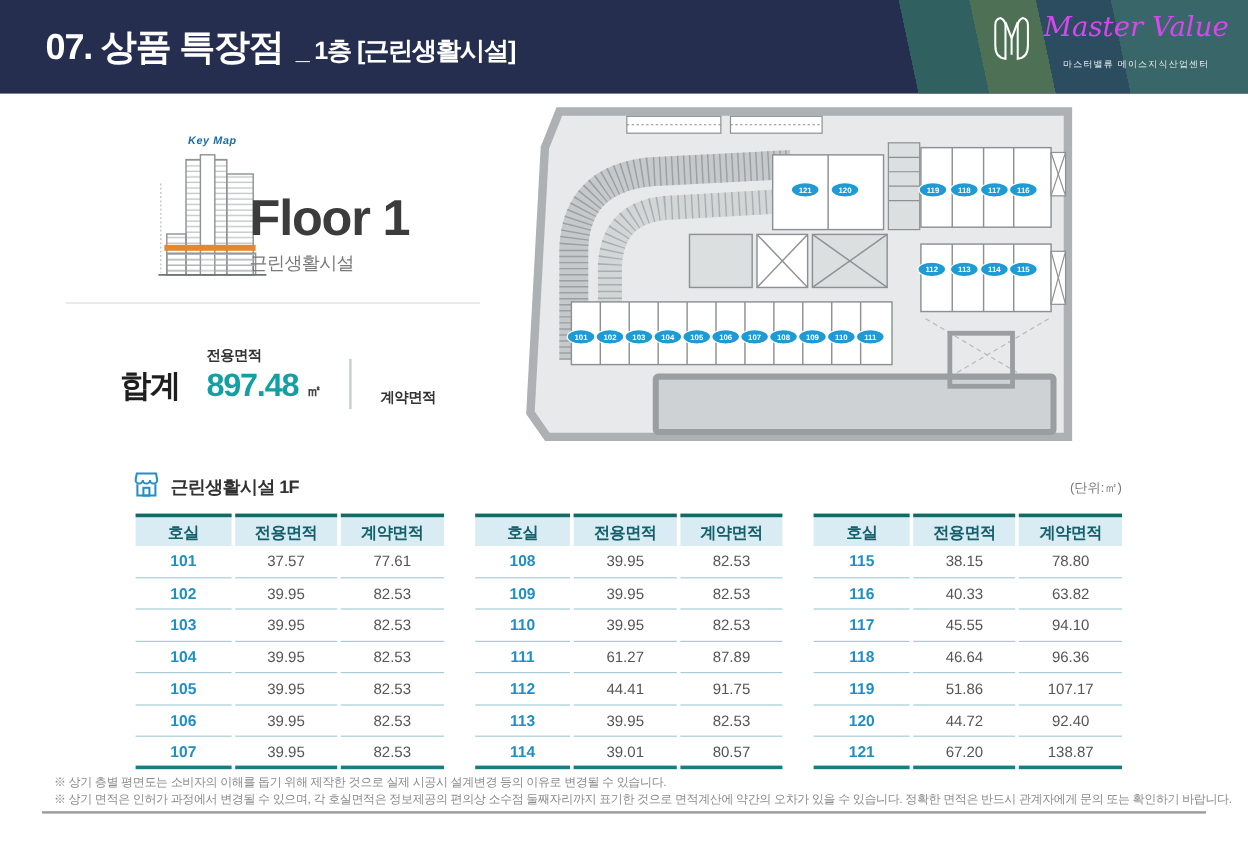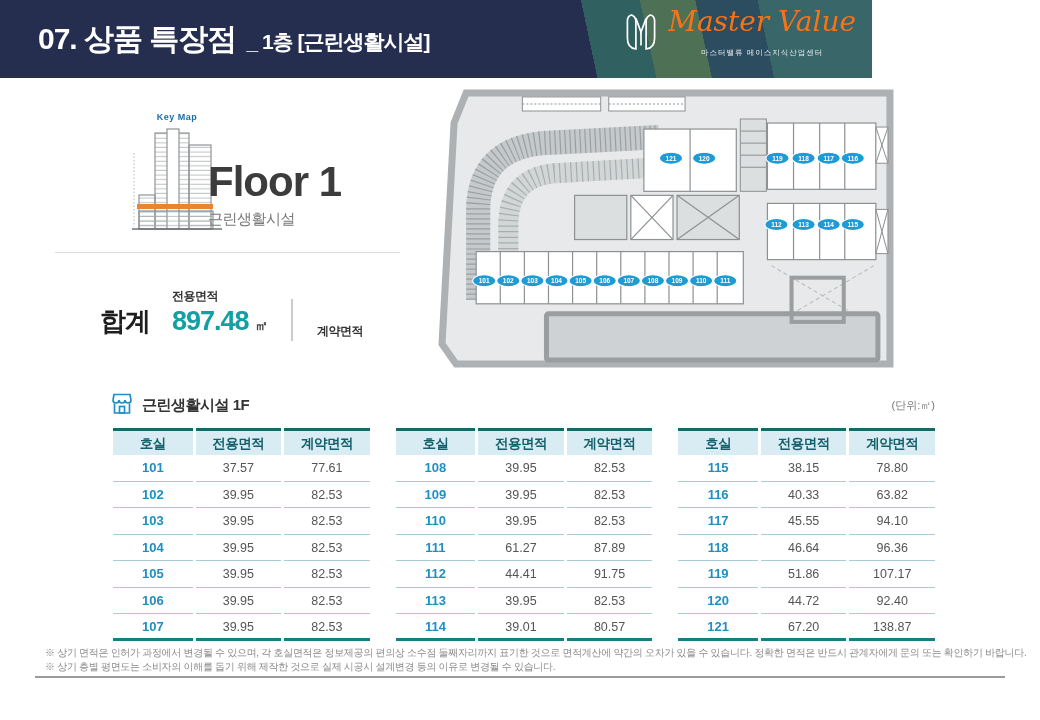--- a/index.html
+++ b/index.html
@@ -1,33 +1,33 @@
 <!DOCTYPE html>
 <html><head>
 <meta charset="utf-8">
 <style>
   * { margin:0; padding:0; box-sizing:border-box; }
   body { font-family:"Liberation Sans", sans-serif; background:#fff; }
   .page { position:relative; width:1040px; height:720px; background:#fff; overflow:hidden; }
 
   
-  .header { position:absolute; left:0; top:0; width:872px; height:78px; background:#262e4f; overflow:hidden; }
+  .header { position:absolute; left:0; top:0; width:1040px; height:78px; background:#262e4f; overflow:hidden; }
   .stripes { position:absolute; right:0; top:0; width:330px; height:78px;
     background:linear-gradient(78deg, rgba(0,0,0,0) 0 16%, #30605f 16% 33%, #4e7156 33% 49%, #2c4c60 49% 67%, #386669 67% 100%); }
   .title-wrap { position:absolute; left:38px; top:0; height:78px; display:flex; align-items:center; gap:10px; }
   .title-main { color:#fff; font-size:30px; font-weight:bold; letter-spacing:-1px; }
   .title-sub  { color:#fff; font-size:21px; font-weight:bold; letter-spacing:-1px; padding-top:6px; }
   .logo { position:absolute; right:16px; top:9px; display:flex; align-items:center; gap:10px; }
   .logo-text { display:flex; flex-direction:column; align-items:center; }
-  .brand-script { color:#f97316; font-family:"DejaVu Serif", serif; font-style:italic; font-size:28px; line-height:24px; }
+  .brand-script { color:#d946ef; font-family:"DejaVu Serif", serif; font-style:italic; font-size:23px; line-height:24px; }
   .brand-sub { color:#e8ecef; font-size:7.5px; letter-spacing:1px; margin-top:14px; }
 
   
   .keymap { position:absolute; left:122px; top:112px; width:110px; text-align:center; }
-  .keymap-label { color:#1b6da8; font-size:9px; font-weight:bold; letter-spacing:.5px; margin-bottom:3px; }
+  .keymap-label { color:#1b6da8; font-size:9px; font-weight:bold; letter-spacing:.5px; margin-bottom:3px;font-style:italic; }
   .floor-block { position:absolute; left:208px; top:158px; }
   .floor-title { font-size:42px; font-weight:bold; color:#3c3c3c; letter-spacing:-1px; }
   .floor-subtitle { font-size:15px; color:#787878; margin-top:4px; letter-spacing:-0.5px; }
   .divider-line { position:absolute; left:55px; top:252px; width:345px; height:1px; background:#ddd; }
   .total-row { position:absolute; left:100px; top:262px; display:flex; align-items:flex-end; gap:22px; }
   .total-label { font-size:26px; font-weight:bold; color:#1e1e1e; letter-spacing:-1px; padding-bottom:2px;margin-top:42px; }
   .metric { display:flex; flex-direction:column; }
   .metric-label { font-size:12px; color:#333; font-weight:bold; letter-spacing:-0.5px; margin-bottom:1px; }
   .metric-value { font-size:27px; font-weight:bold; color:#12a0a3; letter-spacing:-1px; line-height:30px; }
   .metric-unit { font-size:13px; color:#444; font-weight:bold; }
@@ -364,18 +364,18 @@
           <div class="tcell">94.10</div>
           <div class="tcell">96.36</div>
           <div class="tcell">107.17</div>
           <div class="tcell">92.40</div>
           <div class="tcell last">138.87</div>
         </div>
       </div>
     </div>
 
   <div class="footnotes">
+      <div class="footnote">※ 상기 층별 평면도는 소비자의 이해를 돕기 위해 제작한 것으로 실제 시공시 설계변경 등의 이유로 변경될 수 있습니다.</div>
       <div class="footnote">※ 상기 면적은 인허가 과정에서 변경될 수 있으며, 각 호실면적은 정보제공의 편의상 소수점 둘째자리까지 표기한 것으로 면적계산에 약간의 오차가 있을 수 있습니다. 정확한 면적은 반드시 관계자에게 문의 또는 확인하기 바랍니다.</div>
-      <div class="footnote">※ 상기 층별 평면도는 소비자의 이해를 돕기 위해 제작한 것으로 실제 시공시 설계변경 등의 이유로 변경될 수 있습니다.</div>
     </div>
   <div class="bottom-rule"></div>
 
 </div>
 
 </body></html>

